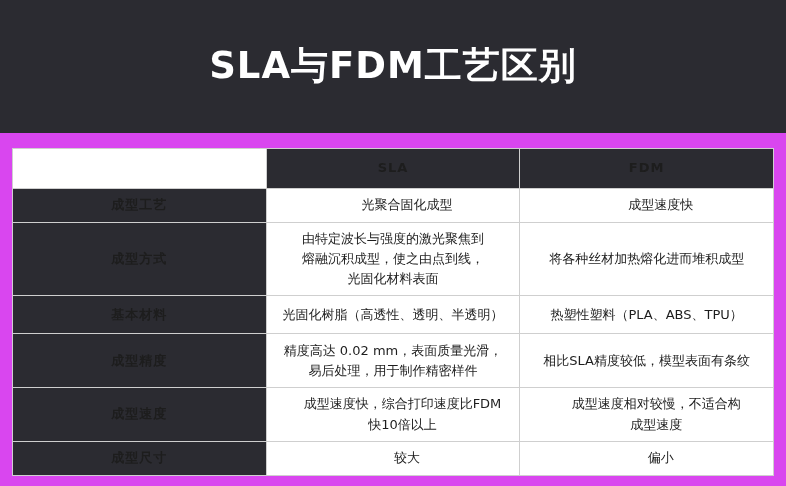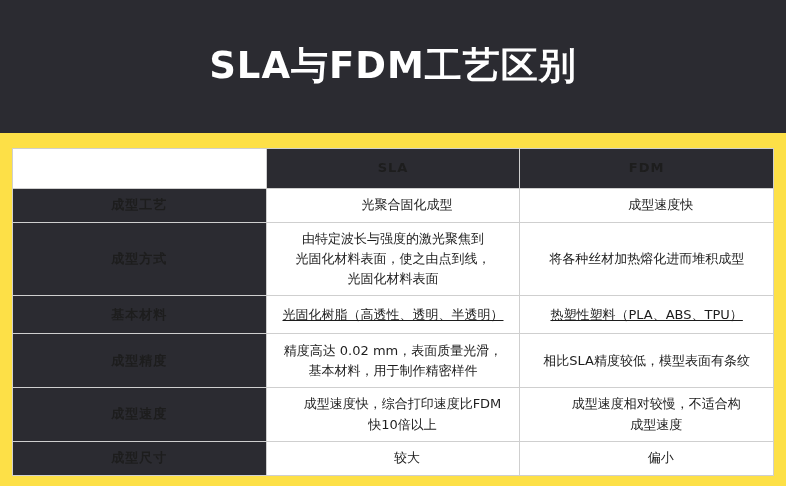--- a/index.html
+++ b/index.html
@@ -10,21 +10,21 @@
     width: 786px;
     height: 486px;
     background: #ffffff;
     font-family: "DejaVu Sans", "Liberation Sans", sans-serif;
     overflow: hidden;
   }
   .page {
     width: 786px;
     height: 486px;
     position: relative;
-    background: #fde047;
+    background: #d946ef;
   }
   .header-band {
     width: 786px;
     height: 133px;
     background: #2b2b31;
     display: flex;
     align-items: center;
     justify-content: center;
   }
   .header-title {
@@ -75,21 +75,21 @@
     font-weight: bold;
     letter-spacing: 1px;
     height: 40px;
   }
   td.val {
     width: 286px;
     background: #ffffff;
   }
   tr.r-process td.val, tr.r-size td.val { height: 34px; padding-left: 36px; }
   tr.r-method td.val { height: 72px; }
-  tr.r-material td.val { height: 38px; text-decoration: underline; }
+  tr.r-material td.val { height: 38px; }
   tr.r-precision td.val { height: 54px; }
   tr.r-speed td.val { height: 52px; padding-left: 27px; }
   .val-line { display: block; }
 </style>
 </head>
 <body>
 
 <div class="page">
 
   <div class="header-band">
@@ -112,21 +112,21 @@
           </td>
           <td class="val">
             <span class="val-line">成型速度快</span>
           </td>
         </tr>
 
         <tr class="r-method">
           <td class="col-label">成型方式</td>
           <td class="val">
             <span class="val-line">由特定波长与强度的激光聚焦到</span>
-            <span class="val-line">光固化材料表面，使之由点到线，</span>
+            <span class="val-line">熔融沉积成型，使之由点到线，</span>
             <span class="val-line">光固化材料表面</span>
           </td>
           <td class="val">
             <span class="val-line">将各种丝材加热熔化进而堆积成型</span>
           </td>
         </tr>
 
         <tr class="r-material">
           <td class="col-label">基本材料</td>
           <td class="val">
@@ -134,21 +134,21 @@
           </td>
           <td class="val">
             <span class="val-line">热塑性塑料（PLA、ABS、TPU）</span>
           </td>
         </tr>
 
         <tr class="r-precision">
           <td class="col-label">成型精度</td>
           <td class="val">
             <span class="val-line">精度高达 0.02 mm，表面质量光滑，</span>
-            <span class="val-line">基本材料，用于制作精密样件</span>
+            <span class="val-line">易后处理，用于制作精密样件</span>
           </td>
           <td class="val">
             <span class="val-line">相比SLA精度较低，模型表面有条纹</span>
           </td>
         </tr>
 
         <tr class="r-speed">
           <td class="col-label">成型速度</td>
           <td class="val">
             <span class="val-line">成型速度快，综合打印速度比FDM</span>

